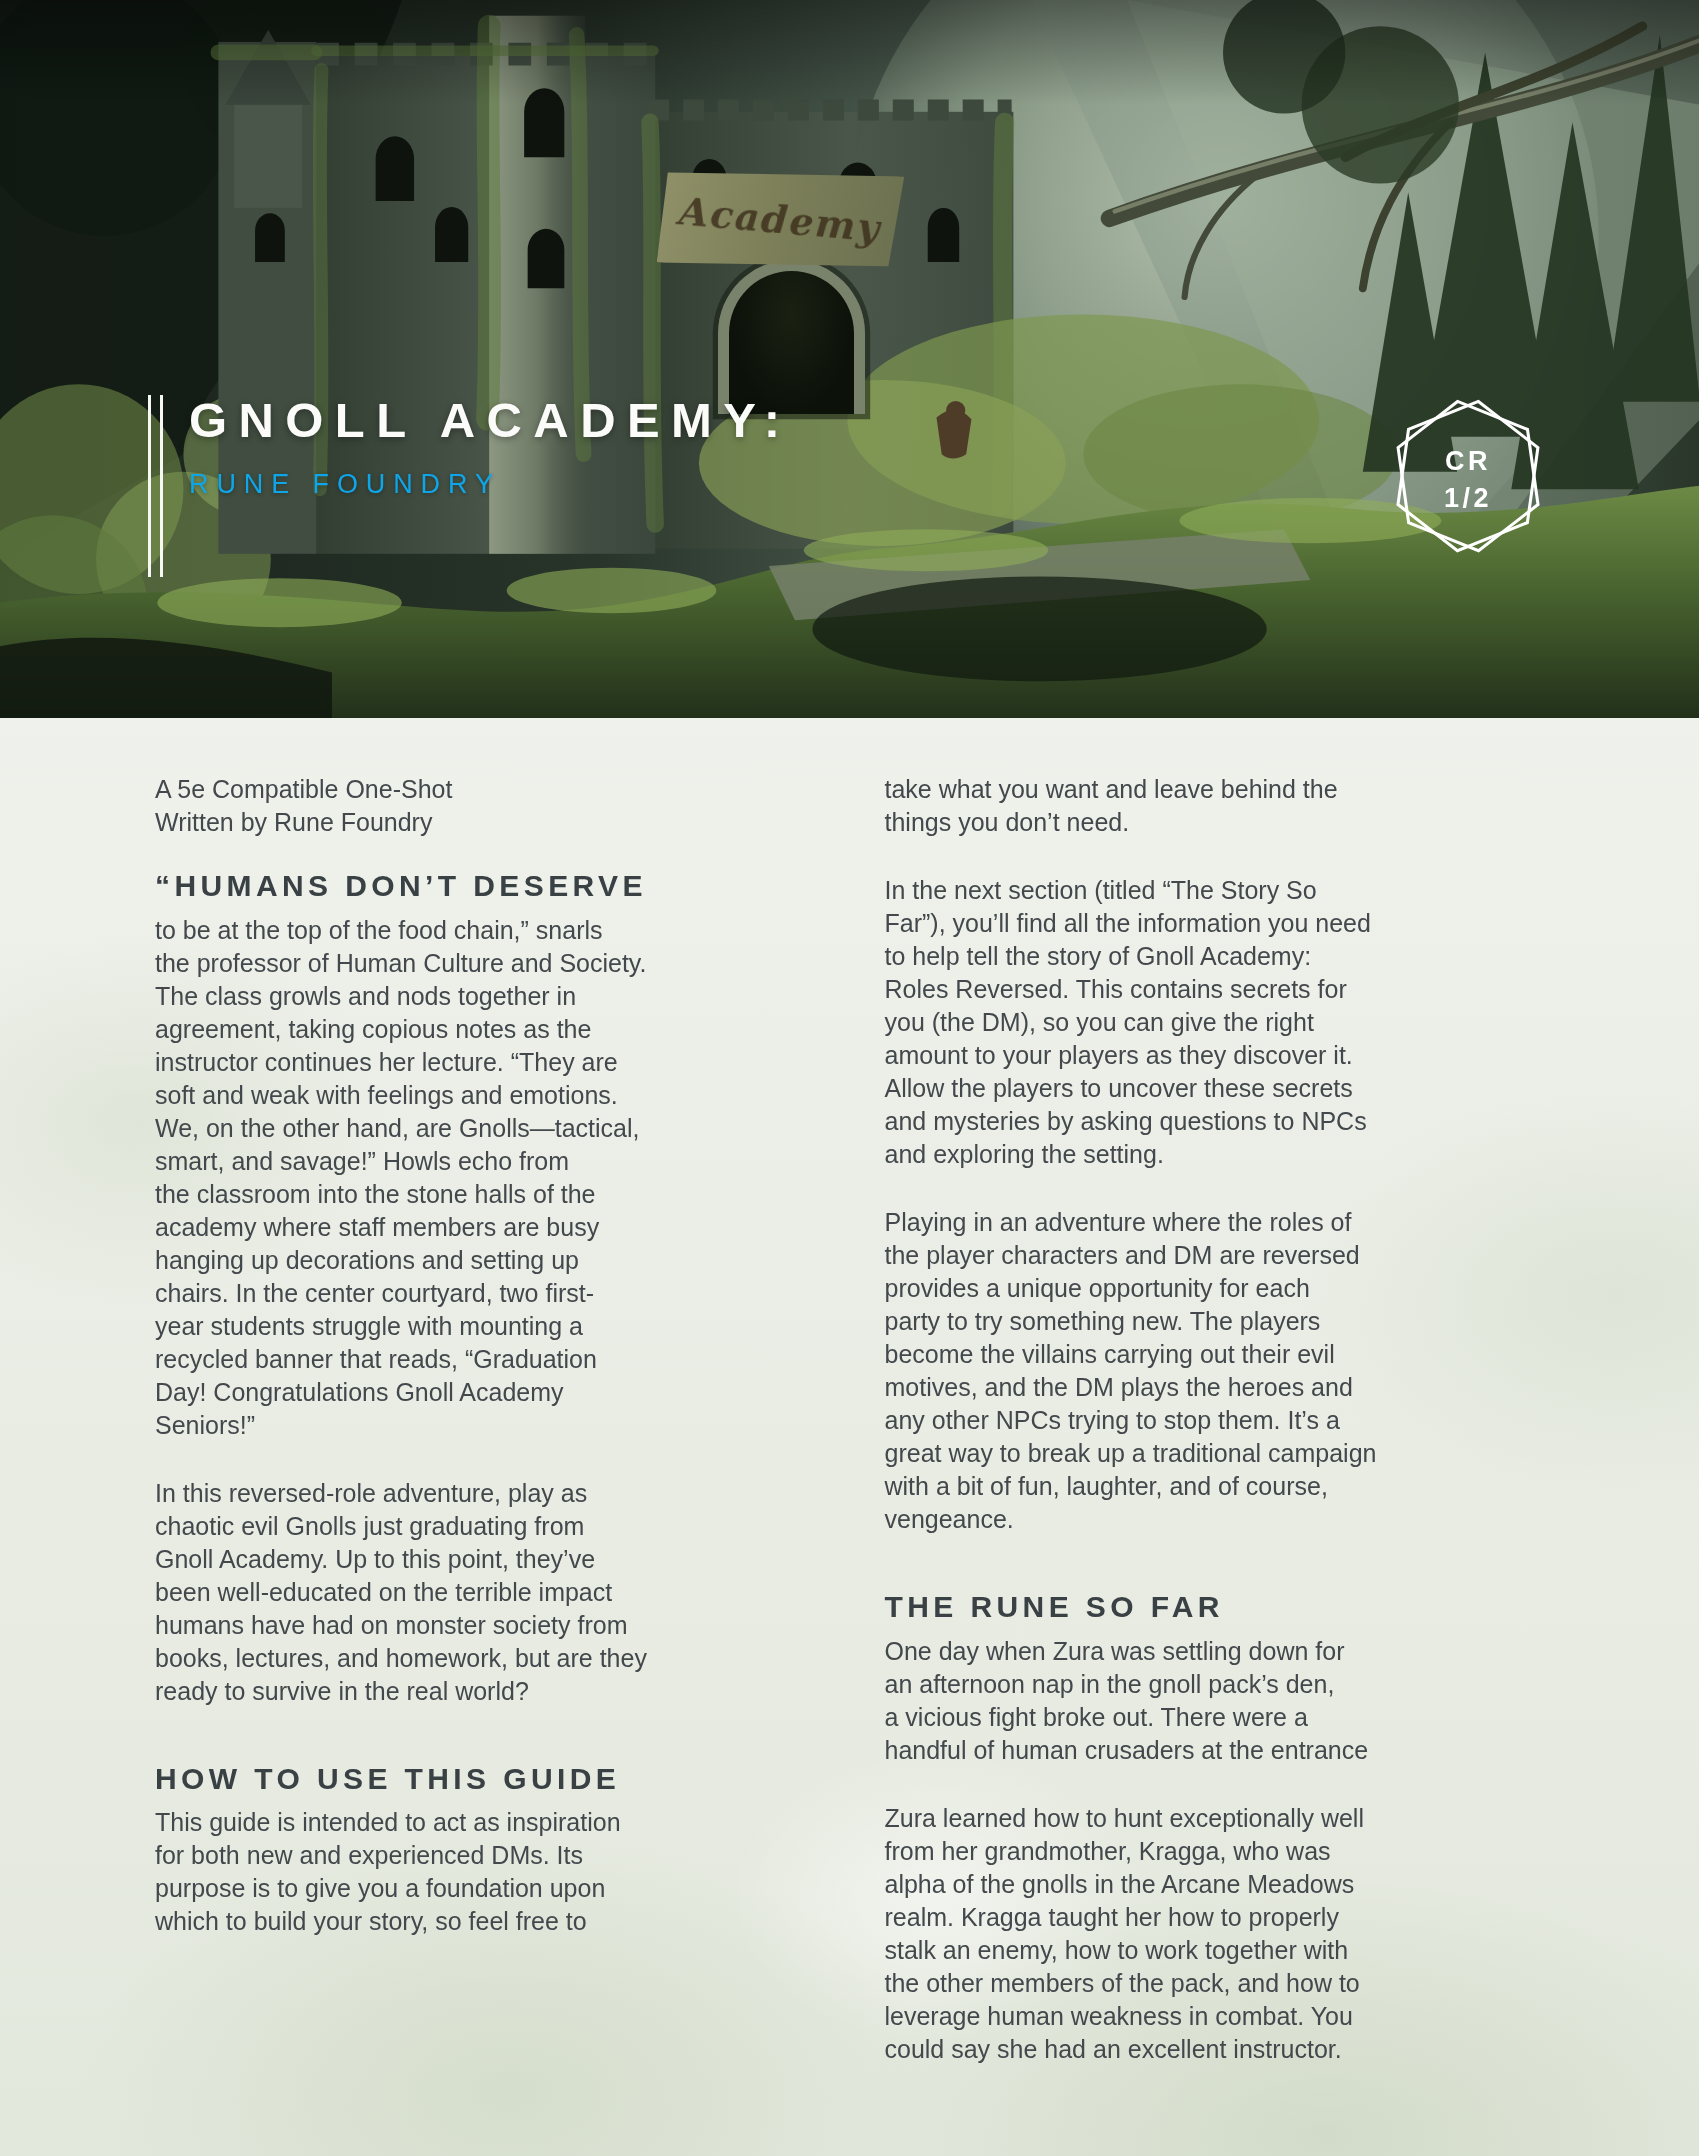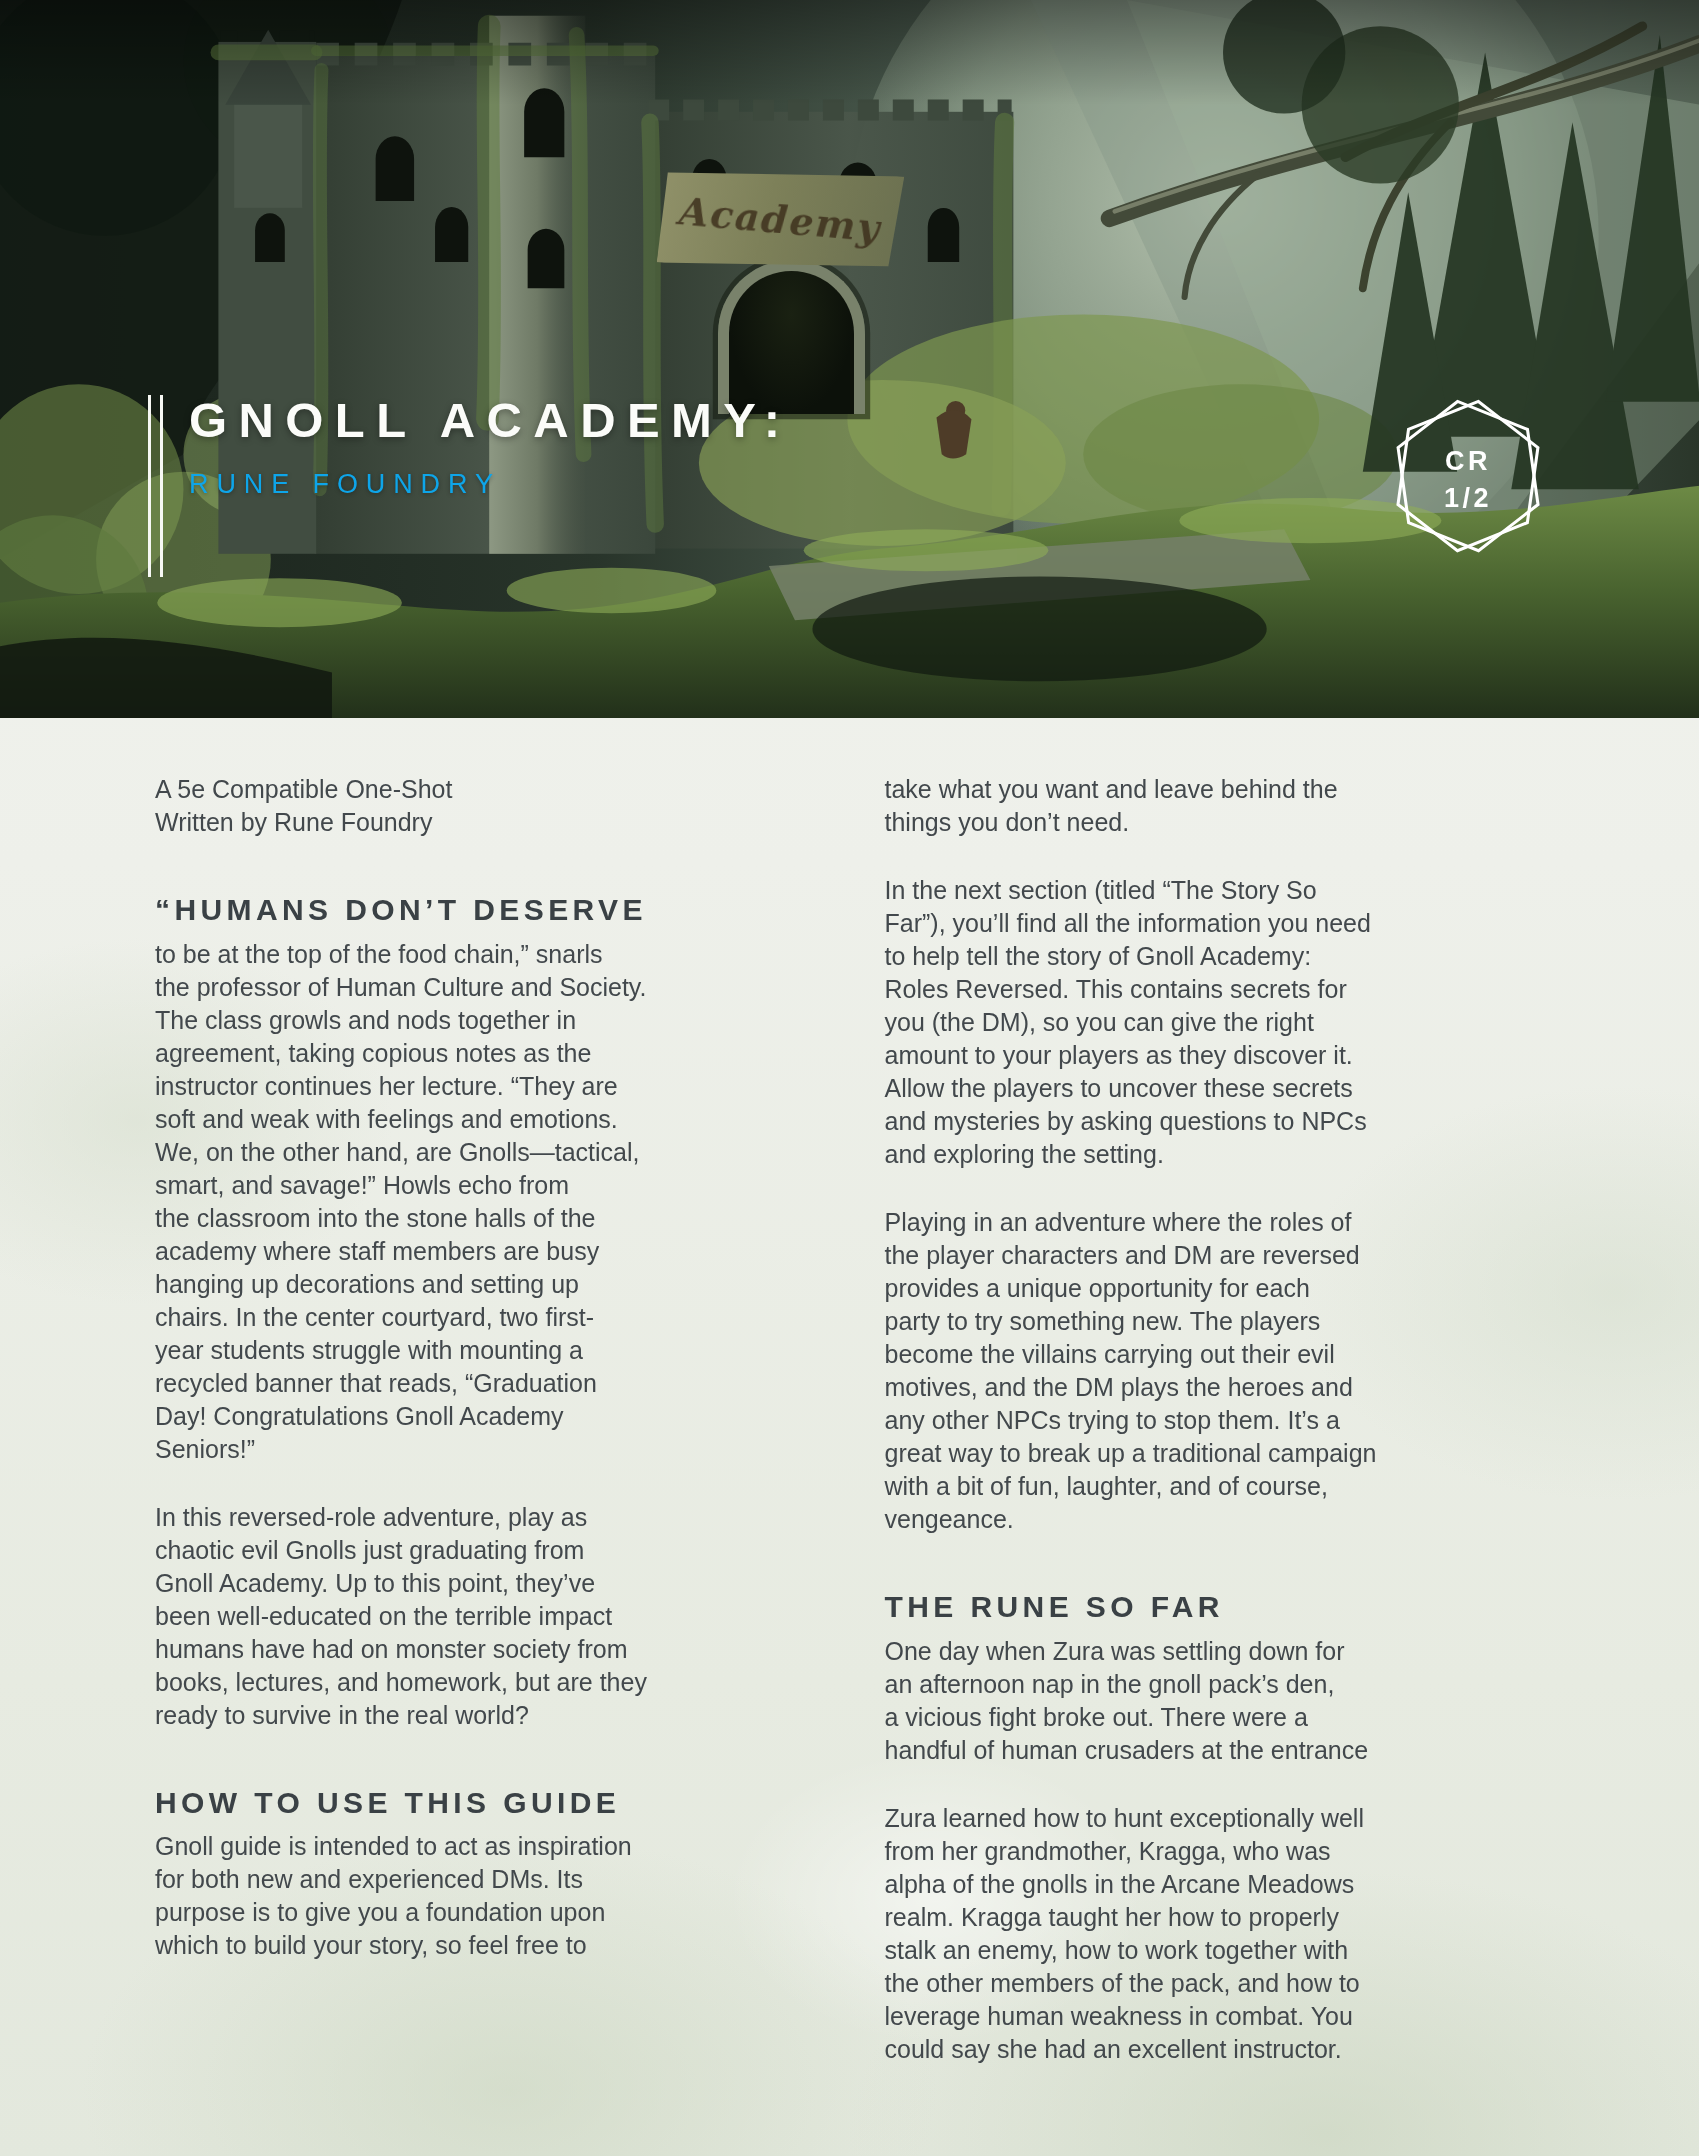--- a/index.html
+++ b/index.html
@@ -61,21 +61,21 @@
   }
   .col { flex:1; min-width:0; }
   .body-par {
     font-size:25px; line-height:33px; color:#42484c;
     white-space:pre-line; margin:0 0 35px 0; font-weight:400;
   }
   .sec-heading {
     font-size:30px; line-height:38px; font-weight:700; letter-spacing:4.4px;
     color:#3a4145; margin:52px 0 8.7px 0; white-space:pre-line;
   }
-  .sec-heading.first { margin-top:52px; }
+  .sec-heading.first { margin-top:28px; }
   .intro-credit { margin-bottom:0; }
 </style>
 </head>
 <body>
 
 <div class="page-texture"></div>
 
 <header class="hero">
   <svg class="hero-art" width="1700" height="718" viewBox="0 0 1946 822" preserveAspectRatio="none">
     <defs>
@@ -257,21 +257,21 @@
 Day! Congratulations Gnoll Academy
 Seniors!”</p>
     <p class="body-par">In this reversed-role adventure, play as
 chaotic evil Gnolls just graduating from
 Gnoll Academy. Up to this point, they’ve
 been well-educated on the terrible impact
 humans have had on monster society from
 books, lectures, and homework, but are they
 ready to survive in the real world?</p>
     <h2 class="sec-heading">HOW TO USE THIS GUIDE</h2>
-    <p class="body-par">Gnoll guide is intended to act as inspiration
+    <p class="body-par">This guide is intended to act as inspiration
 for both new and experienced DMs. Its
 purpose is to give you a foundation upon
 which to build your story, so feel free to</p>
   </section>
 
   <section class="col">
     <p class="body-par">take what you want and leave behind the
 things you don’t need.</p>
     <p class="body-par">In the next section (titled “The Story So
 Far”), you’ll find all the information you need

